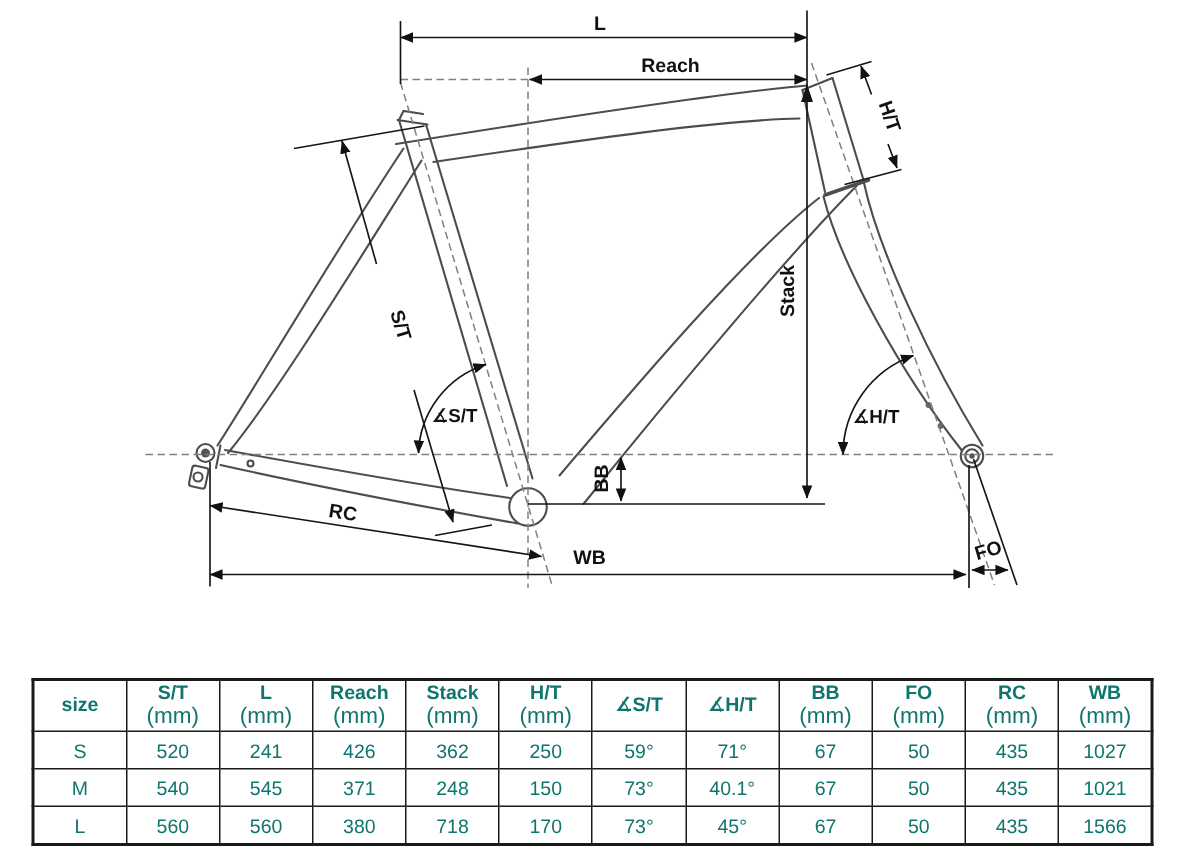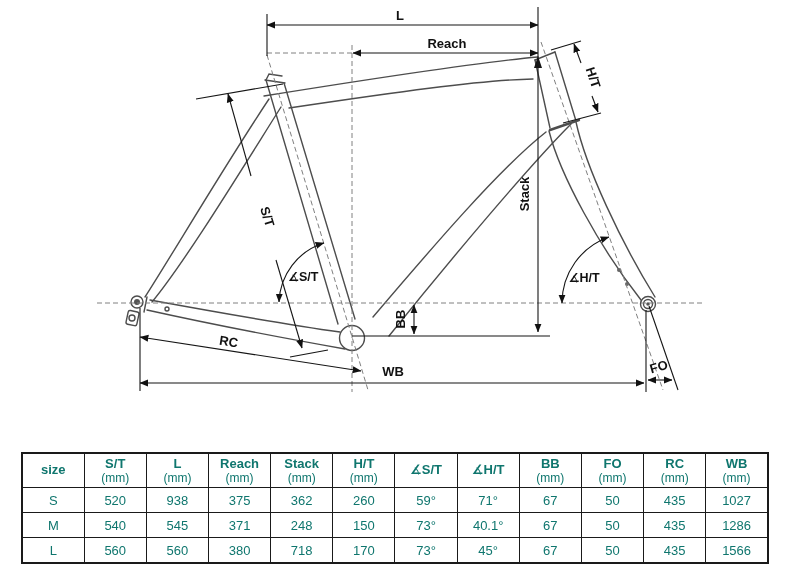--- a/index.html
+++ b/index.html
@@ -15,21 +15,21 @@
     position:absolute;left:21px;top:452px;width:748px;
     border-collapse:collapse;table-layout:fixed;
     border:2px solid #1a1a1a;
   }
   #geo-table td{
     border:1px solid #1a1a1a;text-align:center;vertical-align:middle;
     padding:0;color:#0f766e;
   }
   .hcell{height:33px;}
   .hl{display:block;font-weight:bold;font-size:13px;line-height:1.15;}
-  .hu{display:block;font-weight:normal;font-size:12px;line-height:1.05;}
+  .hu{display:block;font-weight:normal;font-size:15px;line-height:1.05;}
   .hu:empty{display:none;}
   .dcell{height:24px;font-size:13px;font-weight:normal;}
 </style>
 </head>
 <body>
 
 <svg id="diagram" width="790" height="445" viewBox="0 0 790 445" xmlns="http://www.w3.org/2000/svg">
   <defs>
     <marker id="ar" viewBox="0 0 10 10" refX="9.5" refY="5" markerWidth="8" markerHeight="8" orient="auto-start-reverse">
       <path d="M0,1 L10,5 L0,9 Z" fill="#111"></path>
@@ -184,44 +184,44 @@
           <span class="hu">(mm)</span>
         </td>
       <td class="hcell">
           <span class="hl">WB</span>
           <span class="hu">(mm)</span>
         </td>
     </tr>
     <tr>
       <td class="dcell">S</td>
       <td class="dcell">520</td>
-      <td class="dcell">938</td>
-      <td class="dcell">375</td>
+      <td class="dcell">241</td>
+      <td class="dcell">426</td>
       <td class="dcell">362</td>
-      <td class="dcell">260</td>
+      <td class="dcell">250</td>
       <td class="dcell">59°</td>
       <td class="dcell">71°</td>
       <td class="dcell">67</td>
       <td class="dcell">50</td>
       <td class="dcell">435</td>
       <td class="dcell">1027</td>
     </tr>
     <tr>
       <td class="dcell">M</td>
       <td class="dcell">540</td>
       <td class="dcell">545</td>
       <td class="dcell">371</td>
       <td class="dcell">248</td>
       <td class="dcell">150</td>
       <td class="dcell">73°</td>
       <td class="dcell">40.1°</td>
       <td class="dcell">67</td>
       <td class="dcell">50</td>
       <td class="dcell">435</td>
-      <td class="dcell">1286</td>
+      <td class="dcell">1021</td>
     </tr>
     <tr>
       <td class="dcell">L</td>
       <td class="dcell">560</td>
       <td class="dcell">560</td>
       <td class="dcell">380</td>
       <td class="dcell">718</td>
       <td class="dcell">170</td>
       <td class="dcell">73°</td>
       <td class="dcell">45°</td>

